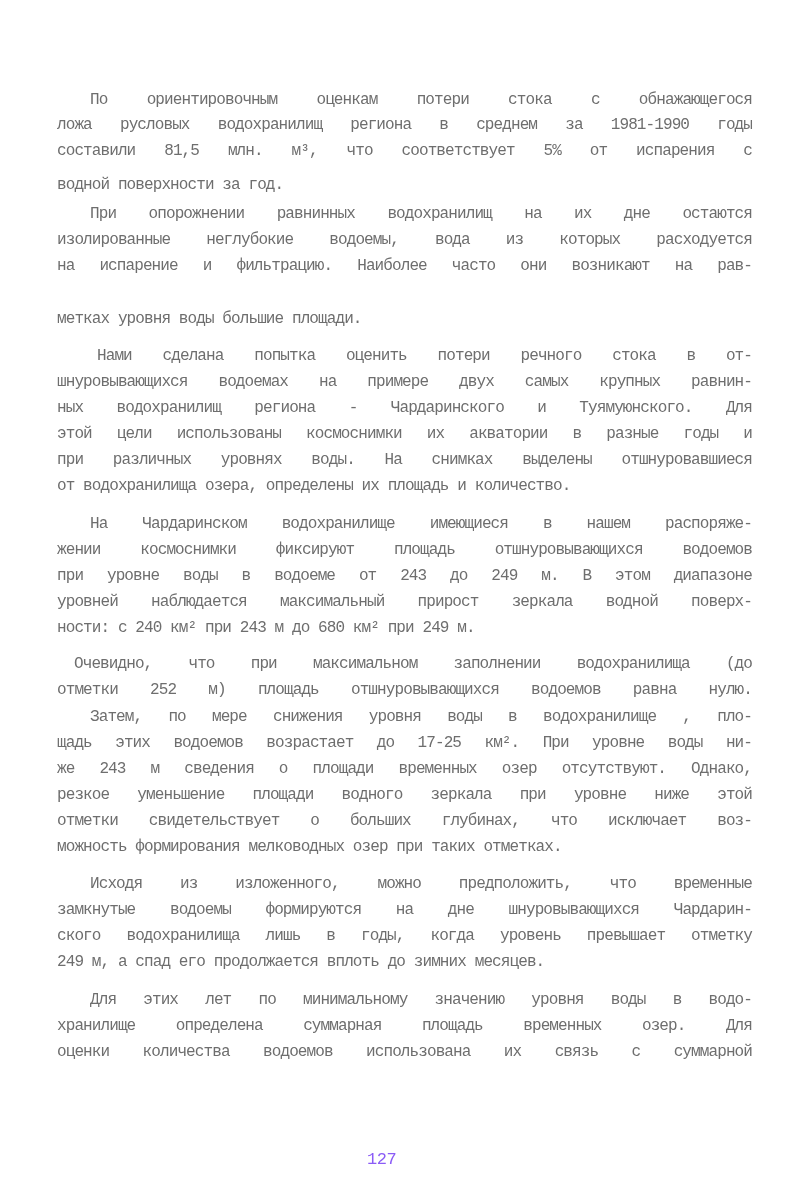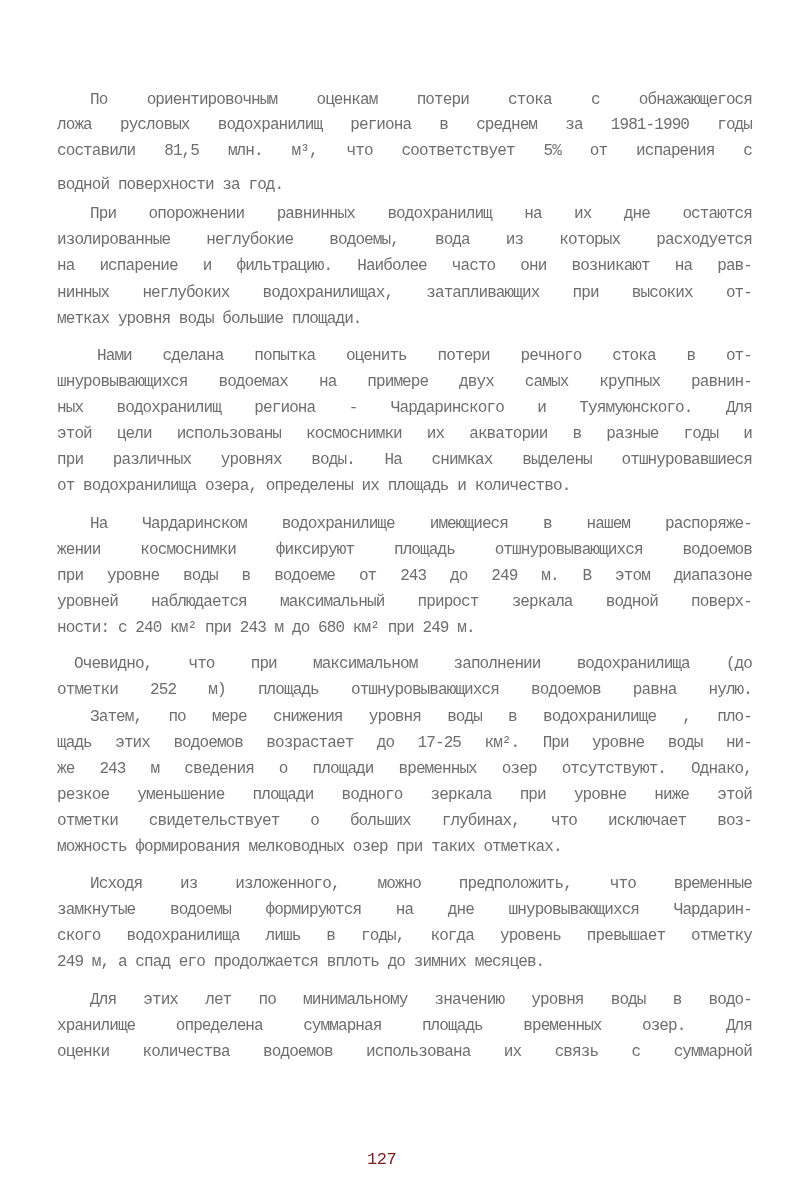--- a/index.html
+++ b/index.html
@@ -27,37 +27,36 @@
     }
     .line.indent { left: 90px; width: 662px; }
     .line.last { text-align-last: left; }
     .line.indent2 { left: 97px; width: 655px; }
     .line.indent-s { left: 74px; width: 678px; }
     .page-number {
       position: absolute;
       left: 367px; top: 1150px;
       font-size: 17px;
       letter-spacing: -0.5px;
-      color: #7f1d1d;
+      color: #8b5cf6;
     }
   </style>
 </head>
 <body>
 
 <div class="page">
 
   <div class="line indent" style="top:88px">По  ориентировочным  оценкам  потери стока с обнажающегося</div>
   <div class="line" style="top:113px">ложа русловых водохранилищ региона в среднем за 1981-1990  годы</div>
   <div class="line" style="top:139px">составили 81,5  млн. м³,  что  соответствует 5%  от испарения с</div>
   <div class="line last" style="top:173px">водной поверхности за год.</div>
 
   <div class="line indent" style="top:202px">При опорожнении  равнинных водохранилищ на их дне остаются</div>
   <div class="line" style="top:228px">изолированные неглубокие водоемы,  вода из которых  расходуется</div>
   <div class="line" style="top:254px">на испарение и фильтрацию. Наиболее часто они возникают на рав-</div>
-  <div class="line" style="top:281px">нинных неглубоких водохранилищах, затапливающих при высоких от-</div>
   <div class="line indent2" style="top:344px">Нами сделана попытка оценить потери речного стока  в  от-</div>
 
   <div class="line last" style="top:307px">метках уровня воды большие площади.</div>
   <div class="line" style="top:370px">шнуровывающихся водоемах  на примере двух самых крупных равнин-</div>
   <div class="line" style="top:396px">ных водохранилищ региона - Чардаринского  и  Туямуюнского.  Для</div>
   <div class="line" style="top:422px">этой цели использованы космоснимки их акватории в разные годы и</div>
   <div class="line" style="top:448px">при различных уровнях воды. На снимках выделены отшнуровавшиеся</div>
   <div class="line last" style="top:474px">от водохранилища озера, определены их площадь и количество.</div>
 
   <div class="line indent" style="top:512px">На Чардаринском водохранилище имеющиеся в нашем распоряже-</div>

